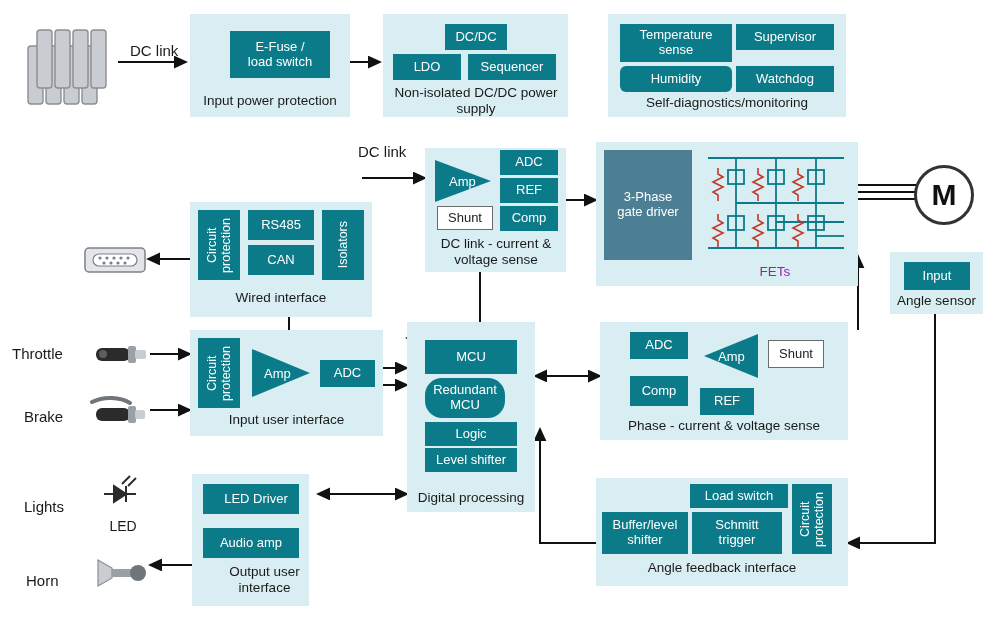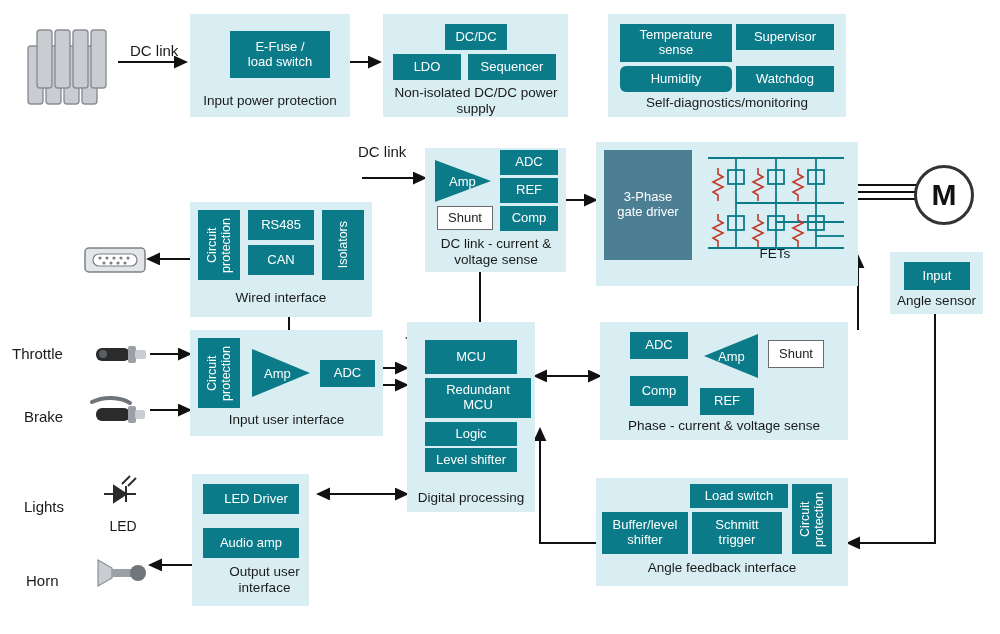--- a/index.html
+++ b/index.html
@@ -211,21 +211,21 @@
       <g stroke="#c0392b" stroke-width="1.6" fill="none">
         <path d="M18,18 l0,6 l5,3 l-10,5 l10,5 l-10,5 l5,3 l0,6"></path>
         <path d="M18,64 l0,6 l5,3 l-10,5 l10,5 l-10,5 l5,3 l0,6"></path>
         <path d="M58,18 l0,6 l5,3 l-10,5 l10,5 l-10,5 l5,3 l0,6"></path>
         <path d="M58,64 l0,6 l5,3 l-10,5 l10,5 l-10,5 l5,3 l0,6"></path>
         <path d="M98,18 l0,6 l5,3 l-10,5 l10,5 l-10,5 l5,3 l0,6"></path>
         <path d="M98,64 l0,6 l5,3 l-10,5 l10,5 l-10,5 l5,3 l0,6"></path>
       </g>
     </svg>
   </div>
-  <div class="cap" style="left:730px; top:246px; width:90px; color:#0f172a;">FETs</div>
+  <div class="cap" style="left:730px; top:264px; width:90px; color:#a21caf;">FETs</div>
 
   <div class="motor" style="left:914px; top:165px; width:54px; height:54px;">M</div>
 
   <div class="grp" style="left:190px; top:202px; width:182px; height:115px;"></div>
   <div class="blk" style="left:198px; top:210px; width:42px; height:70px;">
     <span class="vtext" style="white-space:pre-line;">Circuit
 protection</span>
   </div>
   <div class="blk" style="left:248px; top:210px; width:66px; height:30px;">RS485</div>
   <div class="blk" style="left:248px; top:245px; width:66px; height:30px;">CAN</div>
@@ -277,21 +277,21 @@
   </div>
   <svg class="amp" style="left:250px; top:347px; width:62px; height:52px;" viewBox="0 0 62 52">
     <polygon points="2,2 60,26 2,50" fill="#0b7b8a"></polygon>
     <text x="14" y="31" fill="#ffffff" font-size="13" font-family="Liberation Sans, sans-serif">Amp</text>
   </svg>
   <div class="blk" style="left:320px; top:360px; width:55px; height:27px;">ADC</div>
   <div class="cap" style="left:190px; top:412px; width:193px;">Input user interface</div>
 
   <div class="grp" style="left:407px; top:322px; width:128px; height:190px;"></div>
   <div class="blk" style="left:425px; top:340px; width:92px; height:34px;">MCU</div>
-  <div class="blk" style="left:425px; top:378px; width:106px; height:40px; white-space:pre-line;">Redundant
+  <div class="blk" style="left:425px; top:378px; width:80px; height:40px; white-space:pre-line;border-radius:17px;">Redundant
 MCU</div>
   <div class="blk" style="left:425px; top:422px; width:92px; height:24px;">Logic</div>
   <div class="blk" style="left:425px; top:448px; width:92px; height:24px;">Level shifter</div>
   <div class="cap" style="left:403px; top:490px; width:136px;">Digital processing</div>
 
   <div class="grp" style="left:600px; top:322px; width:248px; height:118px;"></div>
   <div class="blk" style="left:630px; top:332px; width:58px; height:27px;">ADC</div>
   <svg class="amp" style="left:702px; top:332px; width:58px; height:48px;" viewBox="0 0 58 48">
     <polygon points="56,2 2,24 56,46" fill="#0b7b8a"></polygon>
     <text x="16" y="29" fill="#ffffff" font-size="13" font-family="Liberation Sans, sans-serif">Amp</text>

